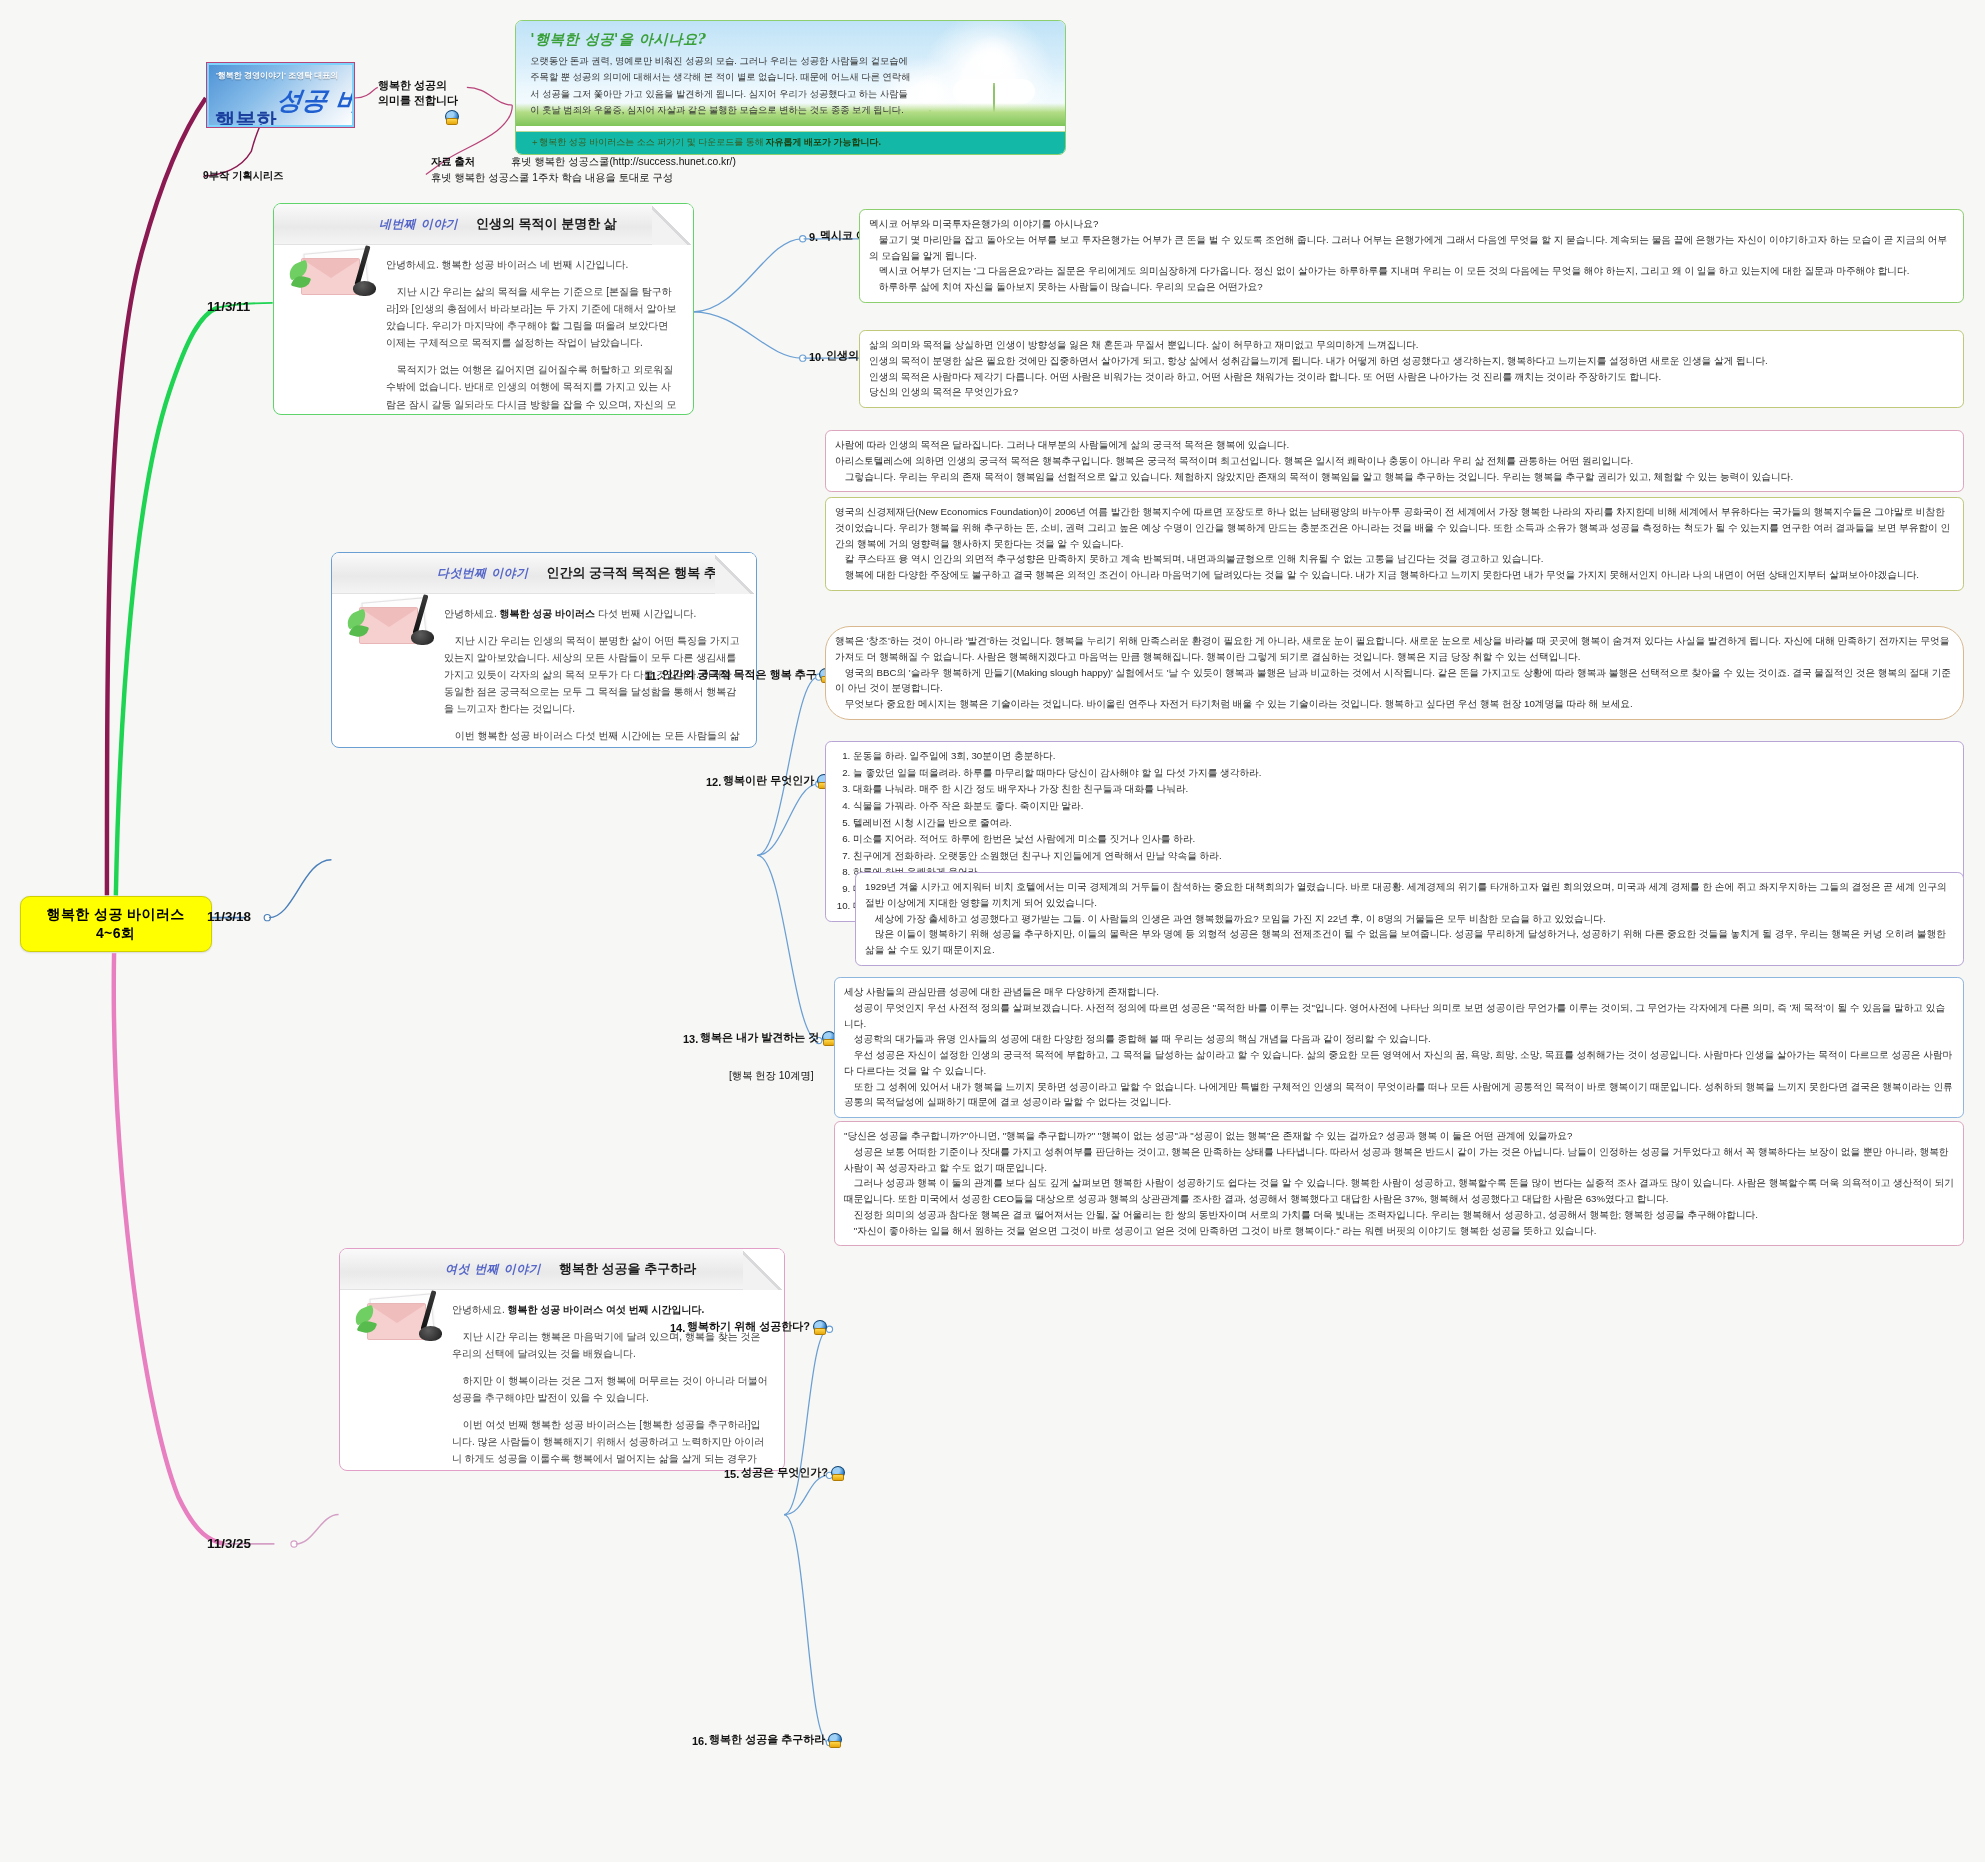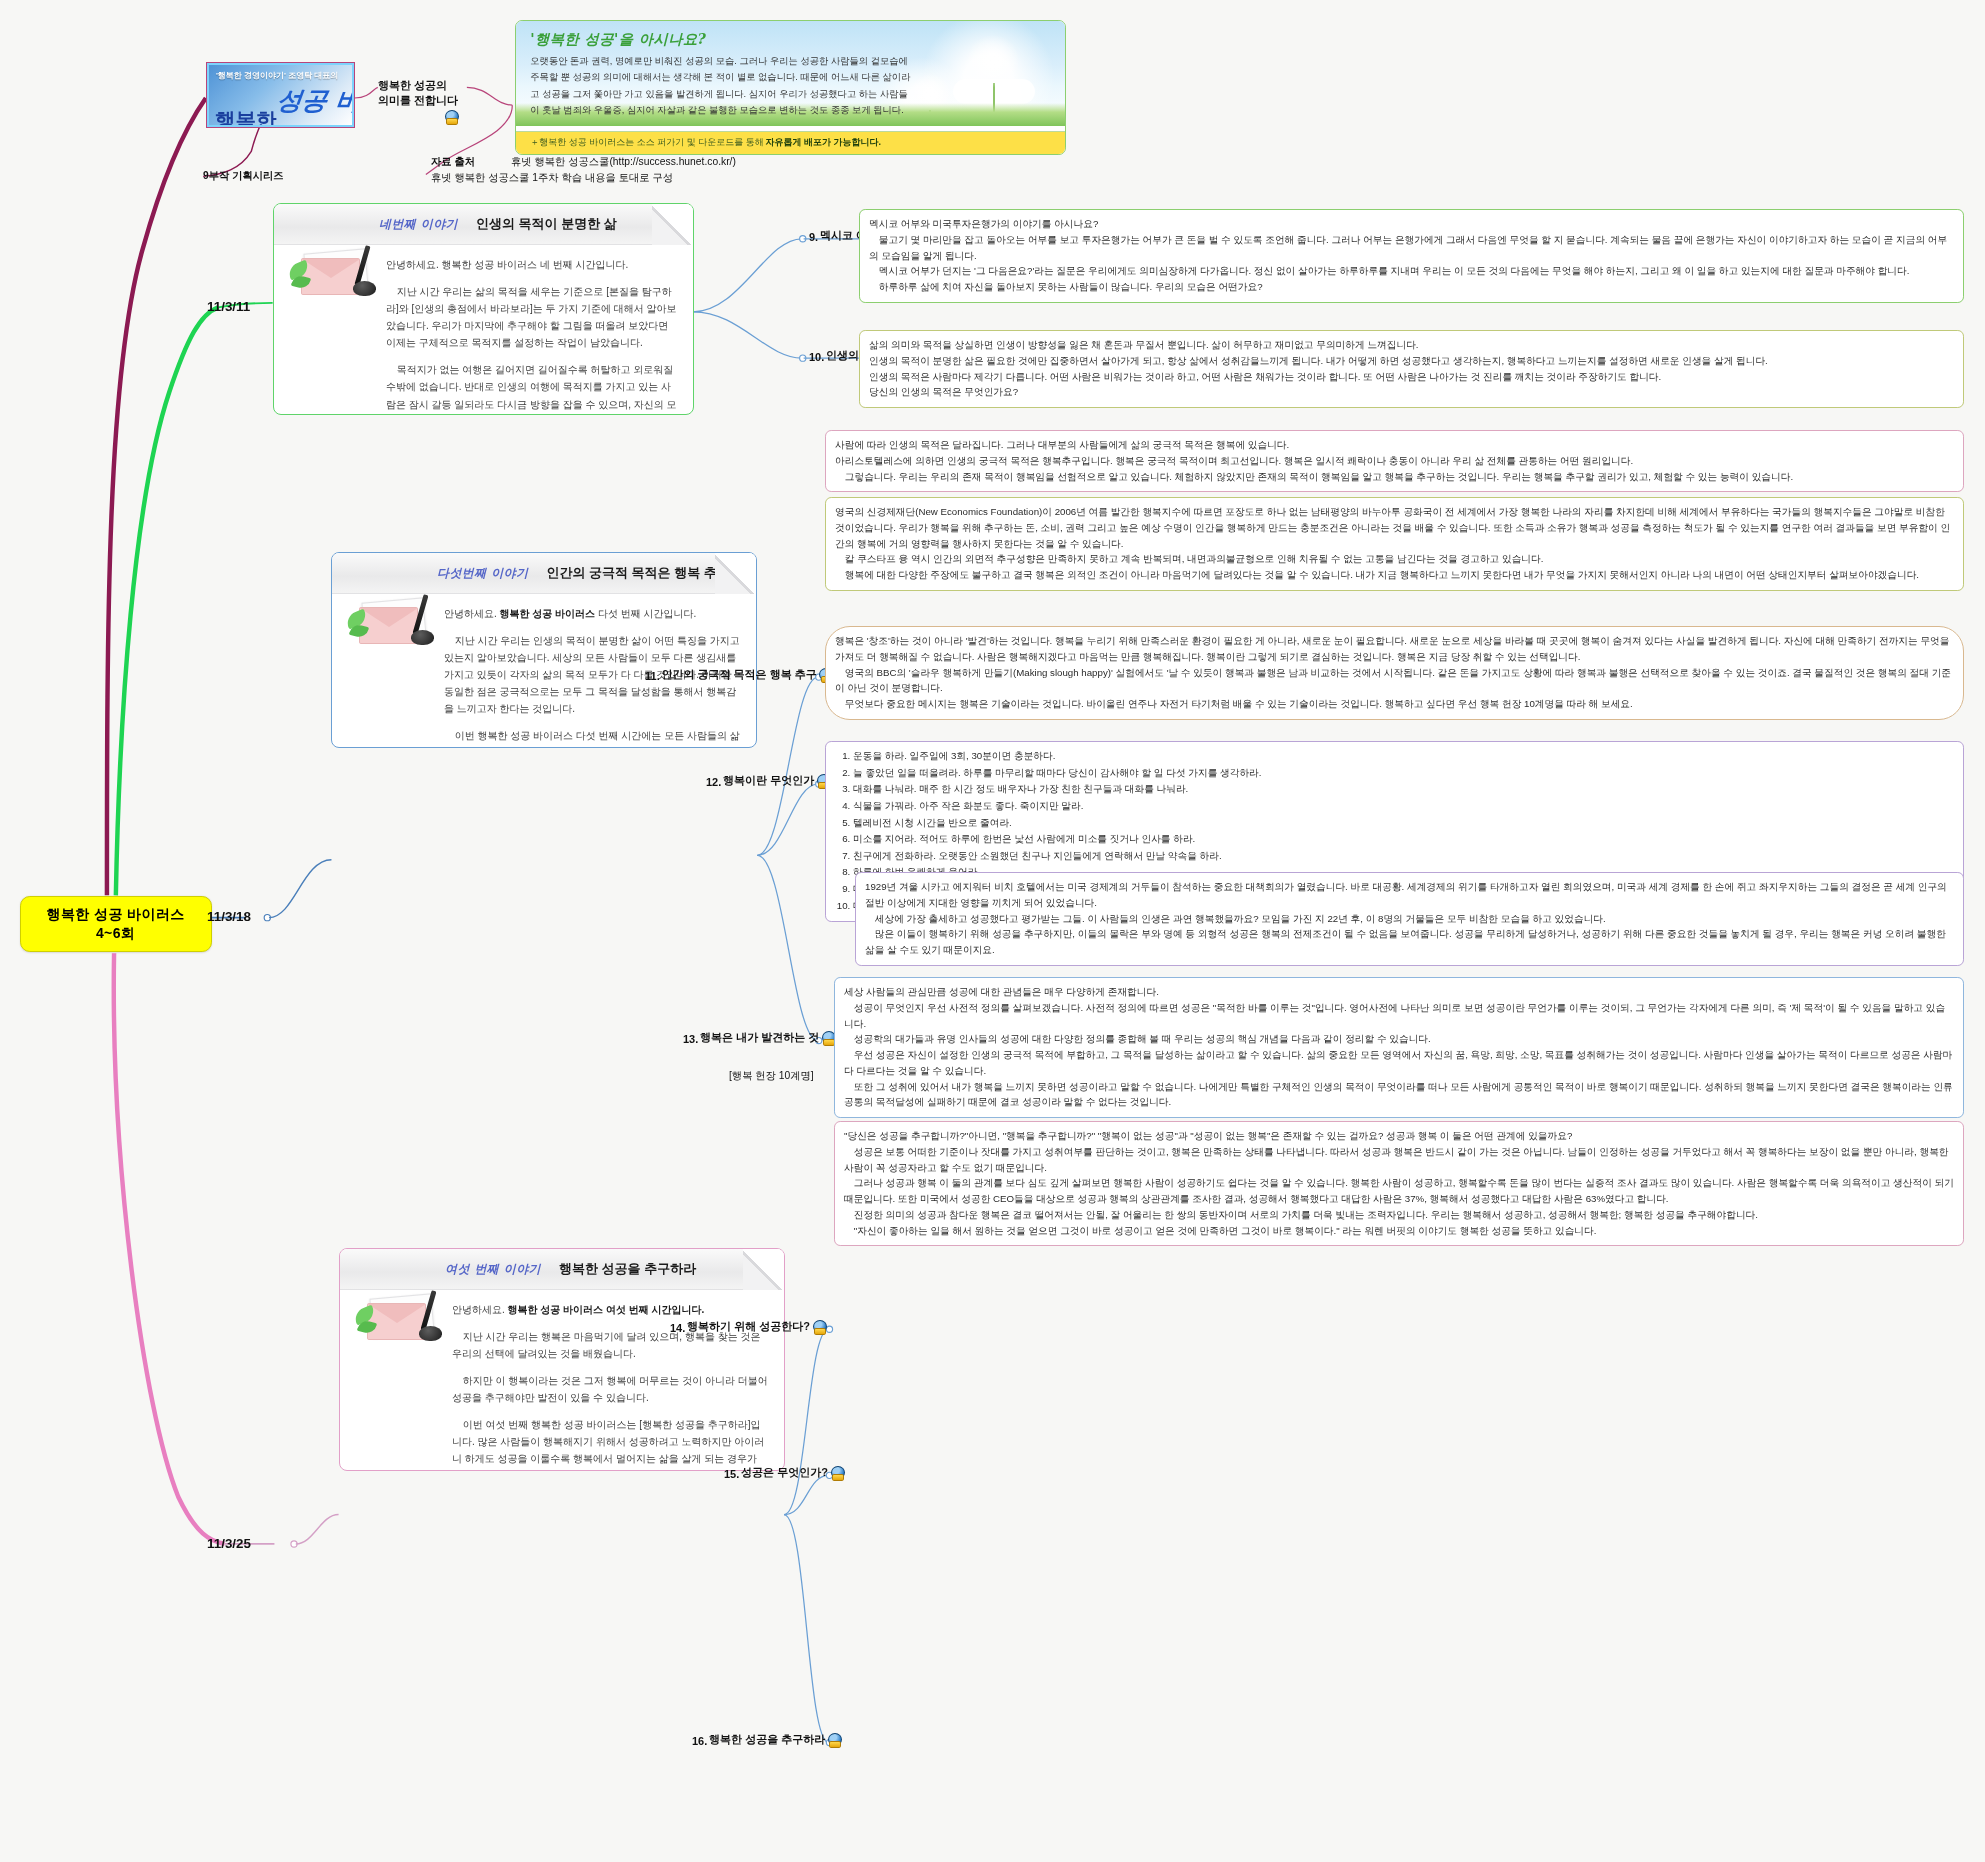--- a/index.html
+++ b/index.html
@@ -192,21 +192,21 @@
     font-family:"DejaVu Serif", serif; font-style:italic; font-weight:bold;
     font-size:14.3px; color:#3aa03a; letter-spacing:0.4px;
   }
   .hero-body {
     position:absolute; left:14.3px; top:32px; width:383px;
     font-size:9.3px; line-height:1.78; color:#333;
   }
   .hero-body p { margin:0 0 8px 0; }
   .hero-foot {
     position:absolute; left:0; right:0; bottom:0; height:23px;
-    background:#fde047; border-top:0.9px solid #bcd99c;
+    background:#14b8a6; border-top:0.9px solid #bcd99c;
     display:flex; align-items:center; padding-left:14.3px;
     font-size:9px; color:#3a5a1e;
   }
   .hero-foot b { color:#1d3f0c; margin-left:1.8px; }
 
   
   .note ol { margin:0; padding-left:18px; }
   .note ol li { margin:0 0 0.9px 0; }
 </style>
 </head>
@@ -280,21 +280,21 @@
     <div class="hero-img">
       <div class="cloud"></div>
       <div class="stem" style="right:70px; bottom:5.3px; height:37px;"></div>
       <div class="stem" style="right:134px; bottom:0px; height:16px;"></div>
       <div class="dande d1"></div>
       <div class="dande d2"></div>
       <div class="grass"></div>
     </div>
     <div class="hero-title">'행복한 성공'을 아시나요?</div>
     <div class="hero-body">
-      <p>오랫동안 돈과 권력, 명예로만 비춰진 성공의 모습. 그러나 우리는 성공한 사람들의 겉모습에 주목할 뿐 성공의 의미에 대해서는 생각해 본 적이 별로 없습니다. 때문에 어느새 다른 삶이라고 성공을 그저 쫓아만 가고 있음을 발견하게 됩니다. 심지어 우리가 성공했다고 하는 사람들이 훗날 범죄와 우울증, 심지어 자살과 같은 불행한 모습으로 변하는 것도 종종 보게 됩니다.</p>
+      <p>오랫동안 돈과 권력, 명예로만 비춰진 성공의 모습. 그러나 우리는 성공한 사람들의 겉모습에 주목할 뿐 성공의 의미에 대해서는 생각해 본 적이 별로 없습니다. 때문에 어느새 다른 연락해서 성공을 그저 쫓아만 가고 있음을 발견하게 됩니다. 심지어 우리가 성공했다고 하는 사람들이 훗날 범죄와 우울증, 심지어 자살과 같은 불행한 모습으로 변하는 것도 종종 보게 됩니다.</p>
       <p>휴넷 행복한 성공스쿨은 모든 사람이 행복한 성공의 의미를 알고 이를 추구하며 살 수 있기를 소망합니다. 이에 '행복한 성공 바이러스가 온 누리에 퍼져나갈 수 있도록 오픈 콘텐츠를 준비했습니다.</p>
     </div>
     <div class="hero-foot">
       <span>＋행복한 성공 바이러스는 소스 퍼가기 및 다운로드를 통해</span>
       <b>자유롭게 배포가 가능합니다.</b>
     </div>
   </div>
 
   <div class="plainlabel b" style="left:203px; top:169px;">9부작 기획시리즈</div>
   <div class="plainlabel b" style="left:431px; top:155px;">자료 출처</div>

